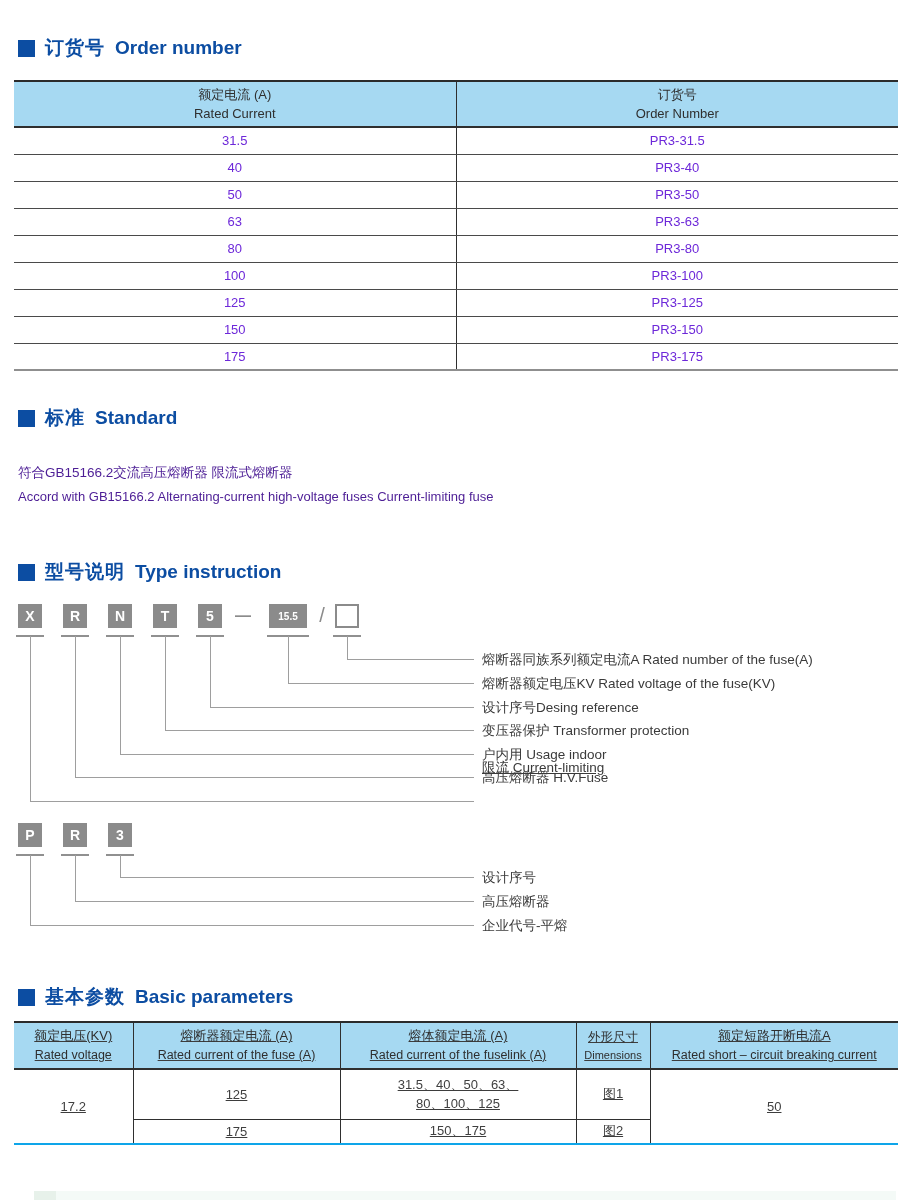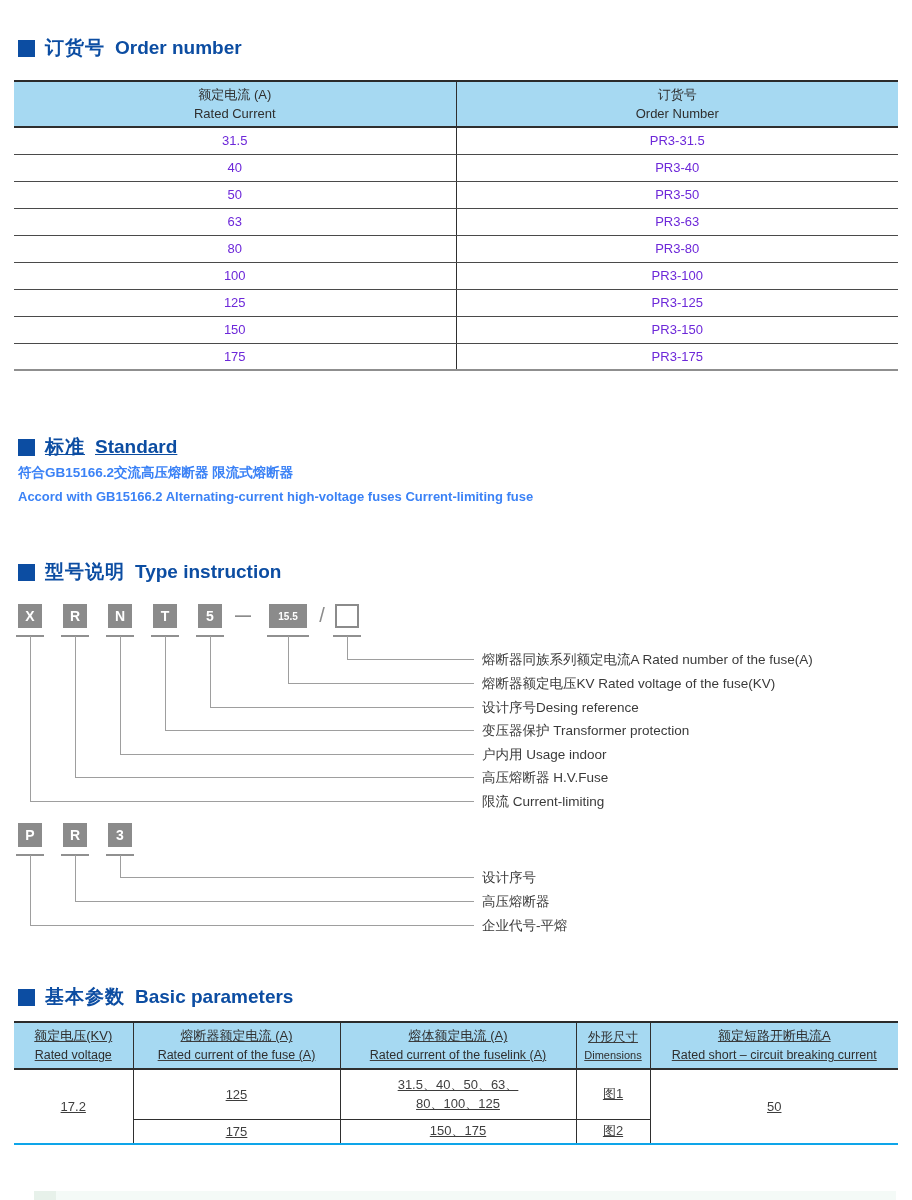--- a/index.html
+++ b/index.html
@@ -19,21 +19,21 @@
   .order-table { position:absolute; left:14px; top:80px; width:884px;
                  border-top:2px solid #2b2b2b; border-bottom:2px solid #8f8f8f; }
   .order-table th { background:#a6d9f2; height:46px; font-weight:normal; font-size:13px;
                     color:#2f2f2f; border-bottom:2px solid #2f2f2f; text-align:center; }
   .order-table td { height:27px; text-align:center; font-size:13px; color:#6d28d9;
                     border-bottom:1px solid #4a4a4a; }
   .order-table .col2 { border-left:1px solid #2f2f2f; }
   .tline { display:block; line-height:1.5; }
 
   
-  .std-line { position:absolute; left:18px; font-size:13px; color:#3b82f6;font-weight:bold; }
+  .std-line { position:absolute; left:18px; font-size:13px; color:#4c1d95; }
   .std-zh { font-size:13.5px; }
 
   
   .gbox { position:absolute; width:24px; height:24px; background:#8b8b8b; color:#ffffff;
           font-size:14px; font-weight:bold; display:flex; align-items:center; justify-content:center; }
   .gbox.wide { width:38px; font-size:10px; }
   .ebox { position:absolute; width:24px; height:24px; background:#ffffff; border:2px solid #8b8b8b; }
   .sep  { position:absolute; color:#8b8b8b; font-weight:bold; }
   .tick { position:absolute; height:0; border-top:2px solid #909090; }
   .conn { position:absolute; border-left:1px solid #9e9e9e; border-bottom:1px solid #9e9e9e; }
@@ -118,21 +118,21 @@
           <td>150</td>
           <td class="col2">PR3-150</td>
         </tr>
       <tr>
           <td>175</td>
           <td class="col2">PR3-175</td>
         </tr>
     </tbody>
   </table>
 
-  <div class="heading" style="top:435px;text-decoration:underline;">
+  <div class="heading" style="top:406px;">
     <span class="sq"></span>
     <span class="h-zh">标准</span>
     <span class="h-en">Standard</span>
   </div>
   <div class="std-line std-zh" style="top:464px;">符合GB15166.2交流高压熔断器 限流式熔断器</div>
   <div class="std-line" style="top:489px;">Accord with GB15166.2 Alternating-current high-voltage fuses Current-limiting fuse</div>
 
   <div class="heading" style="top:560px;">
     <span class="sq"></span>
     <span class="h-zh">型号说明</span>
@@ -164,21 +164,21 @@
   <div class="conn" style="left:120px;top:636px;width:354px;height:119px;"></div>
   <div class="conn" style="left:75px;top:636px;width:399px;height:142px;"></div>
   <div class="conn" style="left:30px;top:636px;width:444px;height:166px;"></div>
 
   <div class="dlabel" style="top:660px;">熔断器同族系列额定电流A Rated number of the fuse(A)</div>
   <div class="dlabel" style="top:684px;">熔断器额定电压KV Rated voltage of the fuse(KV)</div>
   <div class="dlabel" style="top:708px;">设计序号Desing reference</div>
   <div class="dlabel" style="top:731px;">变压器保护 Transformer protection</div>
   <div class="dlabel" style="top:755px;">户内用 Usage indoor</div>
   <div class="dlabel" style="top:778px;">高压熔断器 H.V.Fuse</div>
-  <div class="dlabel" style="top:802px;">限流 Current-limiting</div>
+  <div class="dlabel" style="top:768px;text-decoration:underline;">限流 Current-limiting</div>
 
   <div class="gbox" style="left:18px;top:823px;">P</div>
   <div class="gbox" style="left:63px;top:823px;">R</div>
   <div class="gbox" style="left:108px;top:823px;">3</div>
 
   <div class="tick" style="left:16px;top:854px;width:28px;"></div>
   <div class="tick" style="left:61px;top:854px;width:28px;"></div>
   <div class="tick" style="left:106px;top:854px;width:28px;"></div>
 
   <div class="conn" style="left:120px;top:855px;width:354px;height:23px;"></div>

